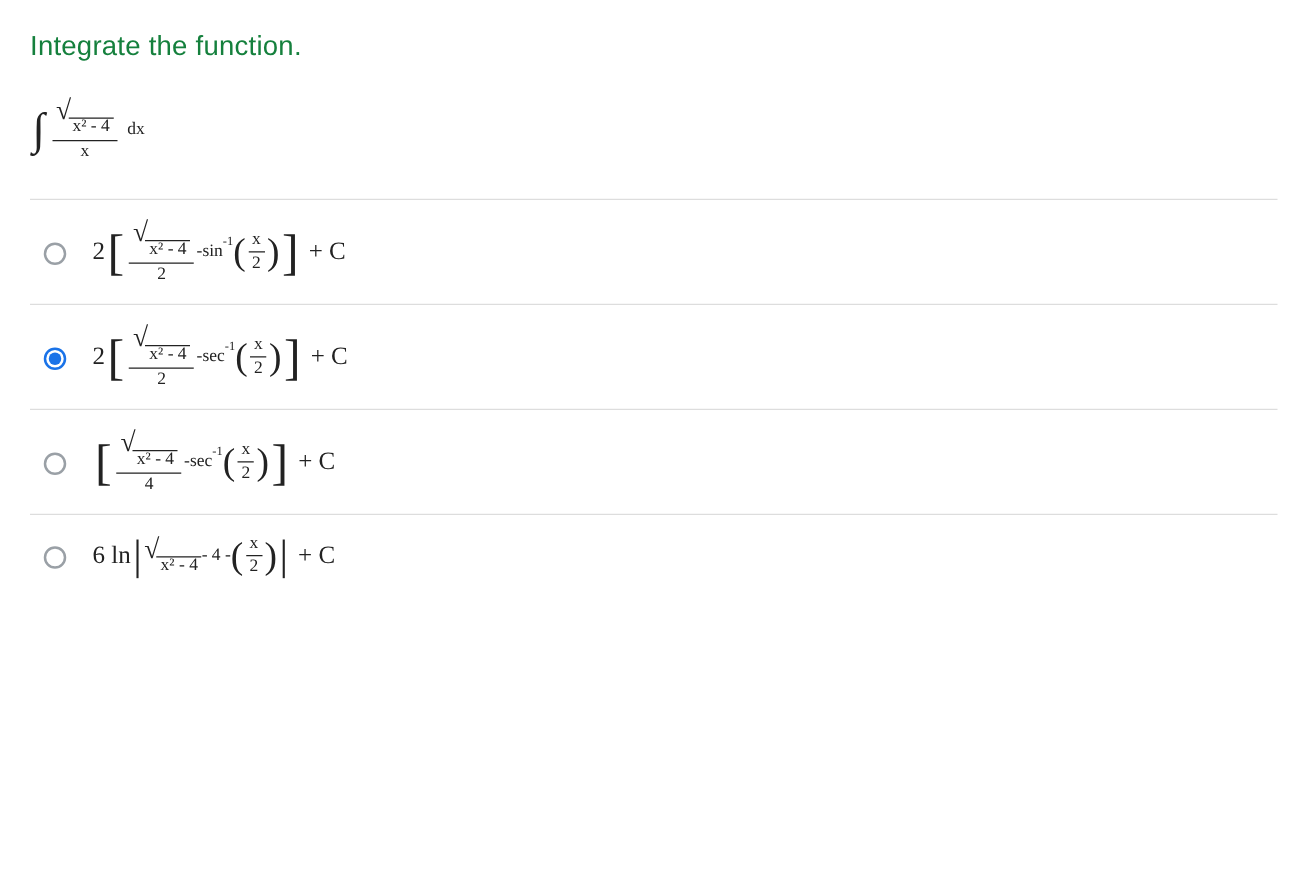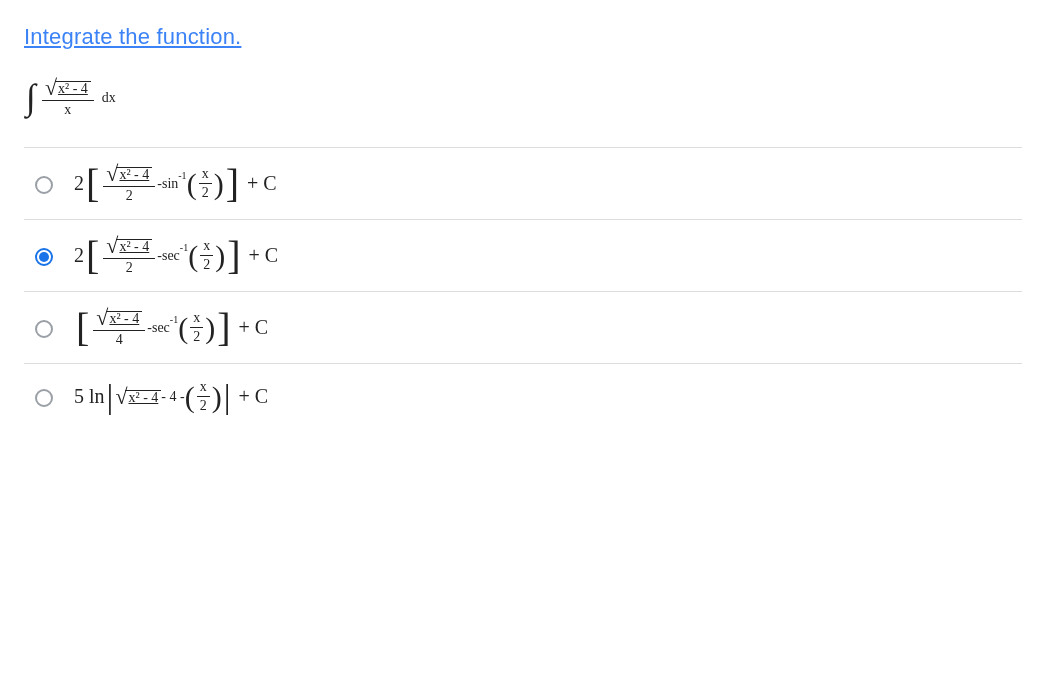--- a/index.html
+++ b/index.html
@@ -9,22 +9,21 @@
     color: #2b2b2b;
     font-size: 18px;
     width: 1046px;
     box-sizing: border-box;
     background: #fff;
   }
   .question-title {
     font-size: 22px;
     margin-bottom: 28px;
     letter-spacing: 0.2px;
-    color: #3b82f6;
-    text-decoration: underline;
+    color: #15803d;
   }
   .integral-block {
     margin-bottom: 30px;
     padding-left: 2px;
   }
   .options {
     border-top: 1px solid #ddd;
   }
   .option-row {
     display: flex;
@@ -84,22 +83,21 @@
   }
   .sqrt .radical {
     font-size: 22px;
     line-height: 0.9;
     margin-right: -2px;
   }
   .sqrt .radicand {
     border-top: 1.3px solid #222;
     padding: 0 3px 1px 3px;
     font-size: 14px;
-    margin-top: 3px;
-    text-decoration: underline;
+    margin-top: 16px;
   }
   .bigint {
     font-size: 36px;
     font-family: Georgia, "Times New Roman", serif;
     line-height: 0.8;
     margin-right: 4px;
   }
   .bracket {
     font-size: 40px;
     line-height: 0.7;
@@ -227,21 +225,21 @@
       <span class="paren">)</span>
       <span class="bracket">]</span>
       <span class="sp6"></span>
       <span class="text">+ C</span>
     </span>
   </label>
 
   <label class="option-row">
     <input type="radio" name="answer" class="radio" style="">
     <span class="math">
-      <span class="text">5 ln</span>
+      <span class="text">6 ln</span>
       <span class="abs">|</span>
       <span class="sqrt">
           <span class="radical">√</span>
           <span class="radicand">x² - 4</span>
         </span>
       <span class="text msmall"> - 4 - </span>
       <span class="paren">(</span>
       <span class="frac">
         <span class="num">x</span>
         <span class="den">2</span>

